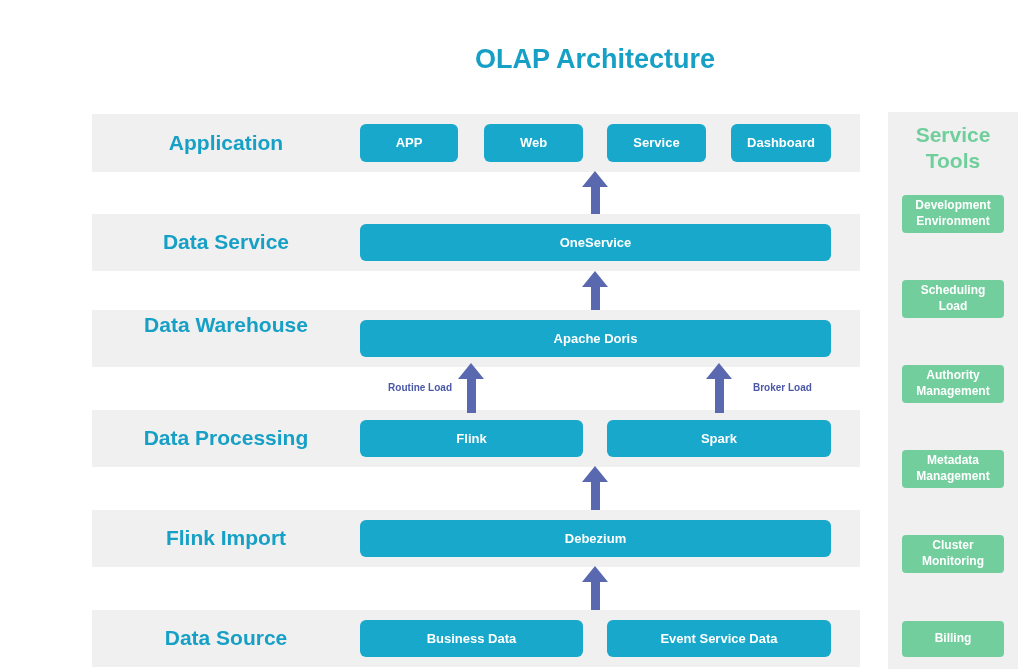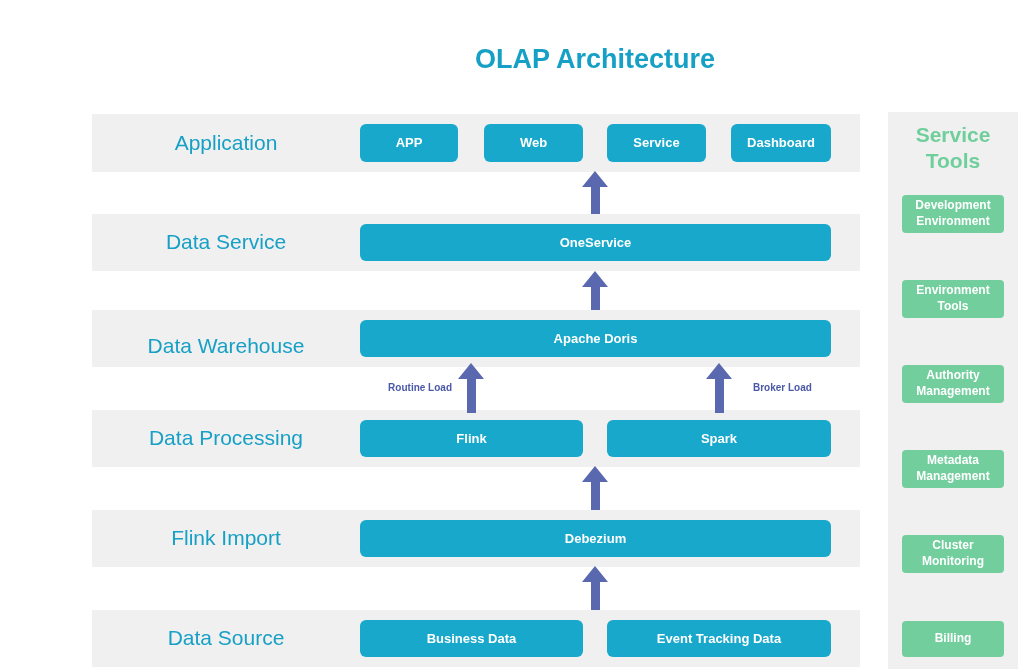--- a/index.html
+++ b/index.html
@@ -11,21 +11,21 @@
     --load-text:#4a58a7;
     --band:#f0f0f0;
   }
   *{margin:0;padding:0;box-sizing:border-box;}
   body{background:#fff;font-family:"Liberation Sans",sans-serif;}
   .canvas{position:relative;width:1018px;height:669px;background:#fff;overflow:hidden;}
   .title{position:absolute;left:195px;top:44px;width:800px;text-align:center;
          font-size:27px;font-weight:bold;color:var(--teal-text);}
   .band{position:absolute;left:92px;width:768px;background:var(--band);}
   .row-label{position:absolute;left:92px;width:268px;text-align:center;
-             font-size:21px;font-weight:normal;color:var(--teal-text);}
+             font-size:21px;font-weight:bold;color:var(--teal-text);}
   .tbox{position:absolute;background:var(--teal);color:#fff;border-radius:6px;
         display:flex;align-items:center;justify-content:center;
         font-size:13px;font-weight:bold;text-align:right;line-height:1.2;}
   .arrow{position:absolute;width:26px;display:flex;flex-direction:column;align-items:center;}
   .arrow .head{width:0;height:0;border-left:13px solid transparent;
                border-right:13px solid transparent;border-bottom:16px solid var(--arrow);}
   .arrow .shaft{width:9px;flex:1;background:var(--arrow);}
   .load-label{position:absolute;font-size:10px;font-weight:bold;color:var(--load-text);}
   .side-panel{position:absolute;left:888px;top:112px;width:130px;height:557px;background:var(--band);}
   .side-title{position:absolute;left:888px;top:122px;width:130px;text-align:center;
@@ -43,41 +43,41 @@
 
   <div class="band" style="top:114px;height:58px"></div>
   <div class="band" style="top:214px;height:57px"></div>
   <div class="band" style="top:310px;height:57px"></div>
   <div class="band" style="top:410px;height:57px"></div>
   <div class="band" style="top:510px;height:57px"></div>
   <div class="band" style="top:610px;height:57px"></div>
 
   <div class="row-label" style="top:131px">Application</div>
   <div class="row-label" style="top:230px">Data Service</div>
-  <div class="row-label" style="top:334px">Data Warehouse</div>
+  <div class="row-label" style="top:313px">Data Warehouse</div>
   <div class="row-label" style="top:426px">Data Processing</div>
   <div class="row-label" style="top:526px">Flink Import</div>
   <div class="row-label" style="top:626px">Data Source</div>
 
   <div class="tbox" style="left:360px;top:124px;width:98px;height:38px">APP</div>
   <div class="tbox" style="left:484px;top:124px;width:99px;height:38px">Web</div>
   <div class="tbox" style="left:607px;top:124px;width:99px;height:38px">Service</div>
   <div class="tbox" style="left:731px;top:124px;width:100px;height:38px">Dashboard</div>
 
   <div class="tbox" style="left:360px;top:224px;width:471px;height:37px">OneService</div>
 
   <div class="tbox" style="left:360px;top:320px;width:471px;height:37px">Apache Doris</div>
 
   <div class="tbox" style="left:360px;top:420px;width:223px;height:37px">Flink</div>
   <div class="tbox" style="left:607px;top:420px;width:224px;height:37px">Spark</div>
 
   <div class="tbox" style="left:360px;top:520px;width:471px;height:37px">Debezium</div>
 
   <div class="tbox" style="left:360px;top:620px;width:223px;height:37px">Business Data</div>
-  <div class="tbox" style="left:607px;top:620px;width:224px;height:37px">Event Tracking Data</div>
+  <div class="tbox" style="left:607px;top:620px;width:224px;height:37px">Event Service Data</div>
 
   <div class="arrow" style="left:582px;top:171px;height:43px">
     <div class="head"></div>
       <div class="shaft"></div>
   </div>
   <div class="arrow" style="left:582px;top:271px;height:39px">
     <div class="head"></div>
       <div class="shaft"></div>
   </div>
   <div class="arrow" style="left:458px;top:363px;height:50px">
@@ -97,19 +97,19 @@
       <div class="shaft"></div>
   </div>
 
   <div class="load-label" style="left:340px;top:382px;width:112px;text-align:right">Routine Load</div>
   <div class="load-label" style="left:753px;top:382px;width:112px;text-align:left">Broker Load</div>
 
   <div class="side-panel"></div>
   <div class="side-title">Service Tools</div>
 
   <div class="gbox" style="top:195px;height:38px">Development Environment</div>
-  <div class="gbox" style="top:280px;height:38px">Environment Tools</div>
+  <div class="gbox" style="top:280px;height:38px">Scheduling Load</div>
   <div class="gbox" style="top:365px;height:38px">Authority Management</div>
   <div class="gbox" style="top:450px;height:38px">Metadata Management</div>
   <div class="gbox" style="top:535px;height:38px">Cluster Monitoring</div>
   <div class="gbox" style="top:621px;height:36px">Billing</div>
 
 </div>
 
 </body></html>

